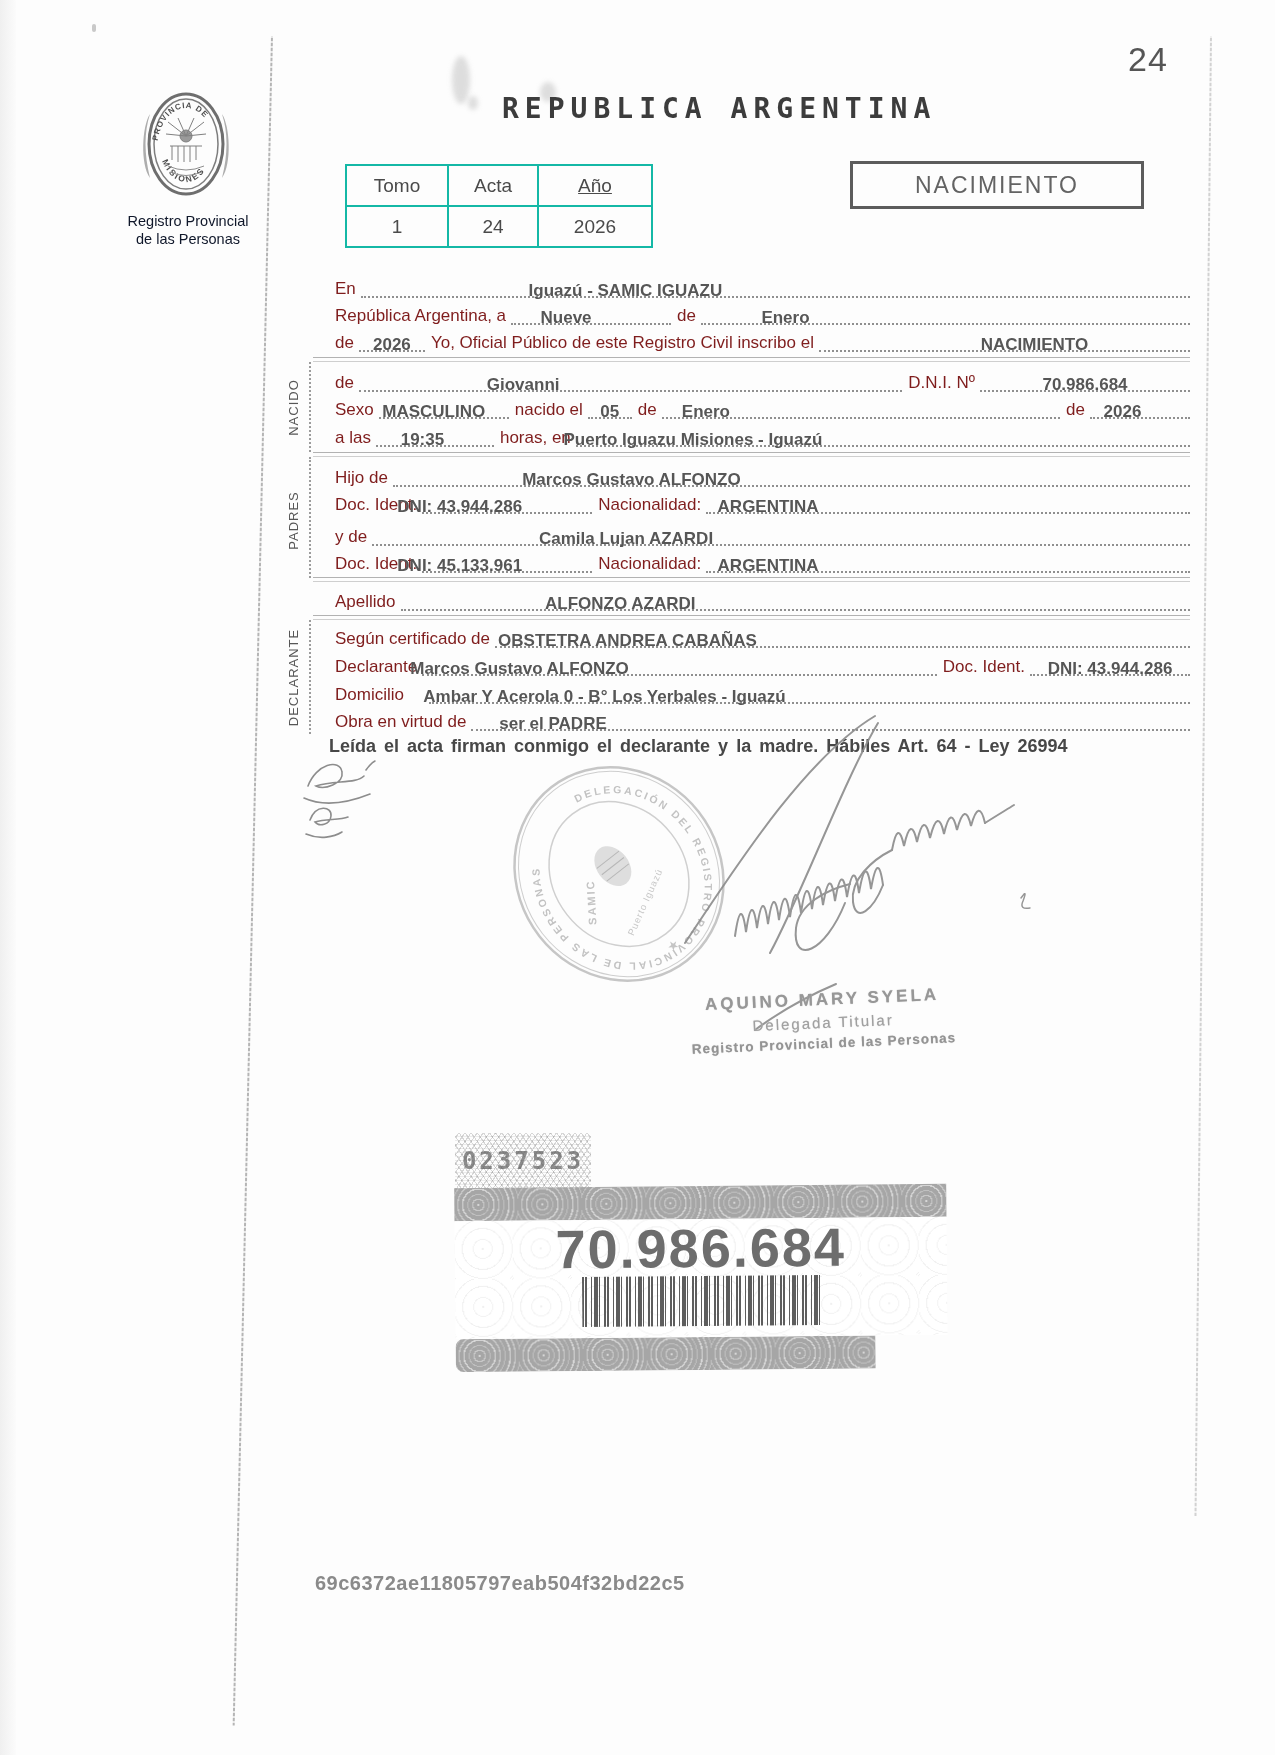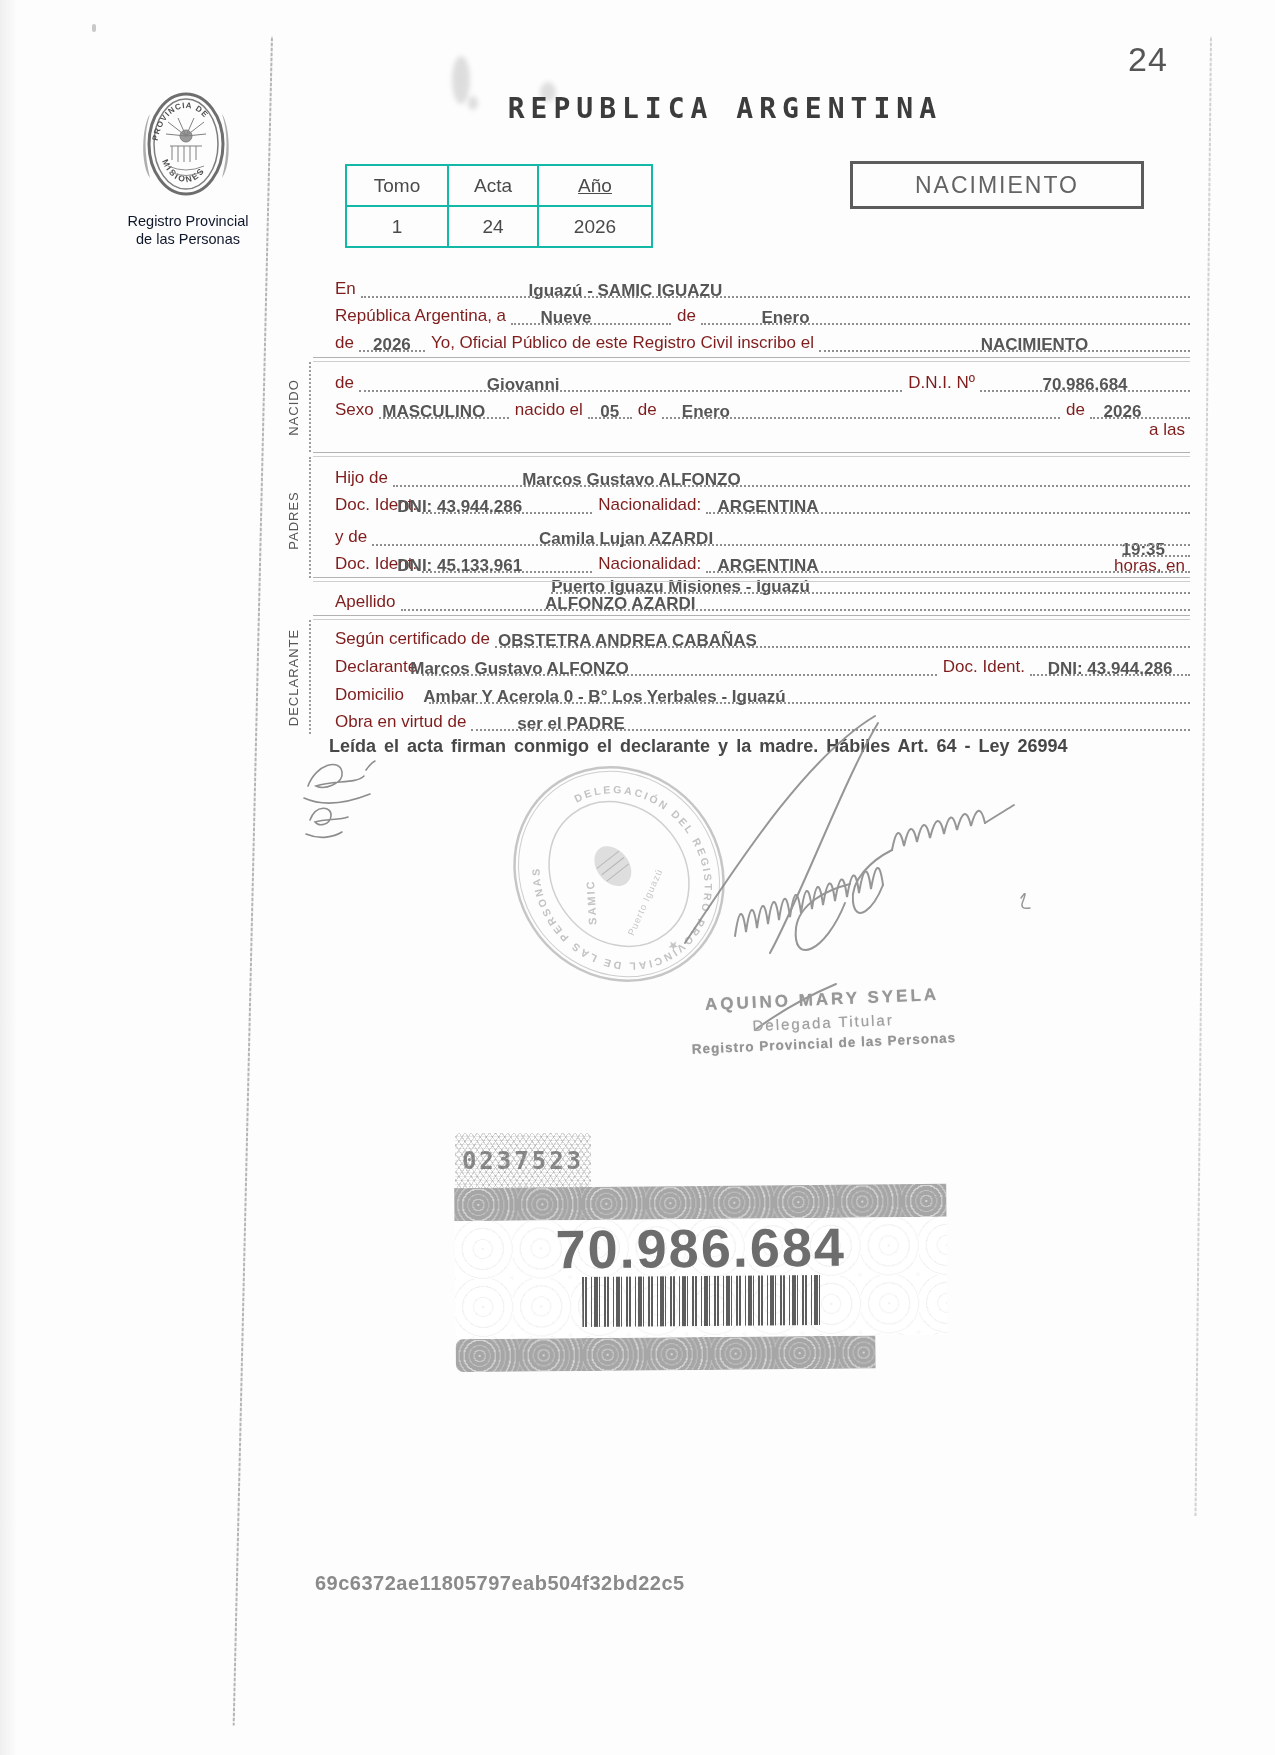--- a/index.html
+++ b/index.html
@@ -7,21 +7,21 @@
         font-family:"Liberation Sans",sans-serif;color:#4a4a4a;}
   .abs{position:absolute;}
   
   .edge-left-shade{left:0;top:0;width:16px;height:1755px;background:linear-gradient(90deg,#ececec,#fbfbfb);opacity:.8;}
   .scan-line{width:2px;background-image:repeating-linear-gradient(0deg,#b5b5b5 0 3px,#e8e8e8 3px 5px);transform-origin:top left;}
   .corner-dot{width:4px;height:8px;background:#9f9f9f;opacity:.55;border-radius:2px;filter:blur(.5px);}
   .smudge{background:#c4c4c4;filter:blur(2.5px);border-radius:50%;opacity:.55;}
 
   
   .page-number{font-size:34px;color:#555;letter-spacing:1px;}
-  .doc-title{width:440px;text-align:right;font-family:"DejaVu Sans Mono",monospace;font-weight:bold;
+  .doc-title{width:440px;text-align:left;font-family:"DejaVu Sans Mono",monospace;font-weight:bold;
              font-size:28px;letter-spacing:6px;color:#3c3c3c;}
   .type-box{width:288px;height:42px;border:3px solid #5c5c5c;display:flex;align-items:center;justify-content:center;
             font-size:23px;letter-spacing:2px;color:#636363;}
   
   table.acta{border-collapse:collapse;font-size:19px;color:#4a4a4a;}
   table.acta td,table.acta th{border:2px solid #14b8a6;font-weight:normal;text-align:center;}
   table.acta th{width:98px;height:37px;}
   table.acta td{height:37px;}
   table.acta .c2{width:86px;} table.acta .c3{width:110px;text-decoration:underline;}
 
@@ -189,21 +189,21 @@
       </span>
     <span class="lbl">de</span>
     <span class="seg" style="padding-right:310px;">
         <span class="val">Enero</span>
       </span>
     <span class="lbl">de</span>
     <span class="seg" style="flex:0 0 100px;padding-right:35px;">
         <span class="val">2026</span>
       </span>
   </div>
-  <div class="row" style="top:421px;flex-direction:column;">
+  <div class="row" style="top:421px;">
     <span class="lbl">a las</span>
     <span class="seg" style="flex:0 0 118px;padding-right:25px;">
         <span class="val">19:35</span>
       </span>
     <span class="lbl">horas, en</span>
     <span class="seg" style="padding-right:380px;">
         <span class="val">Puerto Iguazu Misiones - Iguazú</span>
       </span>
   </div>
 
@@ -275,21 +275,21 @@
   </div>
   <div class="row" style="top:678px;">
     <span class="lbl">Domicilio</span>
     <span class="seg" style="padding-right:410px;margin-left:20px;">
         <span class="val">Ambar Y Acerola 0 - B° Los Yerbales - Iguazú</span>
       </span>
   </div>
   <div class="row" style="top:705px;">
     <span class="lbl">Obra en virtud de</span>
     <span class="seg v-left">
-        <span class="val" style="margin-left:46px;">ser el PADRE</span>
+        <span class="val" style="margin-left:28px;">ser el PADRE</span>
       </span>
   </div>
 
   <div class="closing">Leída el acta firman conmigo el declarante y la madre. Hábiles  Art. 64 - Ley 26994</div>
 
   <svg class="abs" style="left:296px;top:748px;" width="105" height="100" viewBox="0 0 105 100">
     <g fill="none" stroke="#7a7a7a" stroke-width="1.6" opacity=".85" stroke-linecap="round">
       <path d="M12,38 C20,16 44,10 46,24 C48,36 28,42 20,38 C38,32 60,36 68,28"></path>
       <path d="M8,50 C30,60 54,54 74,46"></path>
       <path d="M70,22 q5,-7 9,-9"></path>

